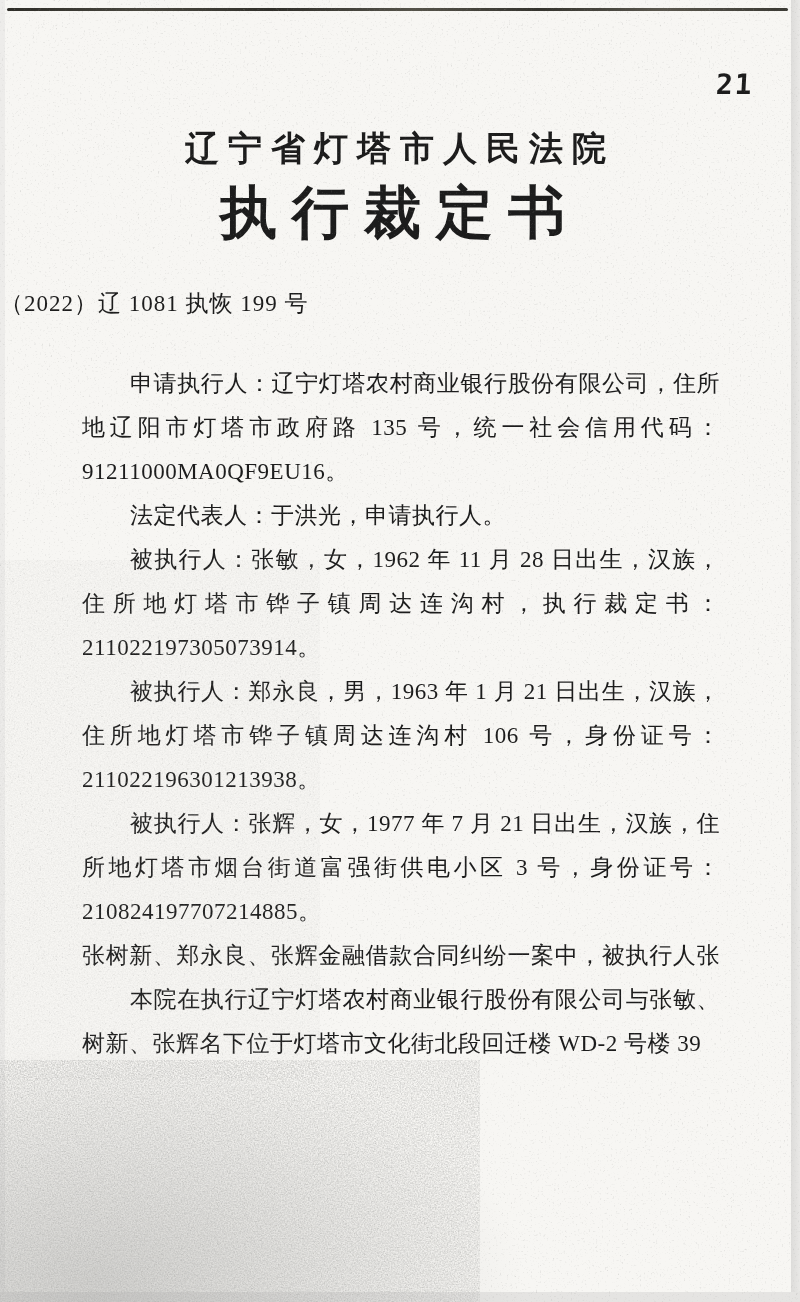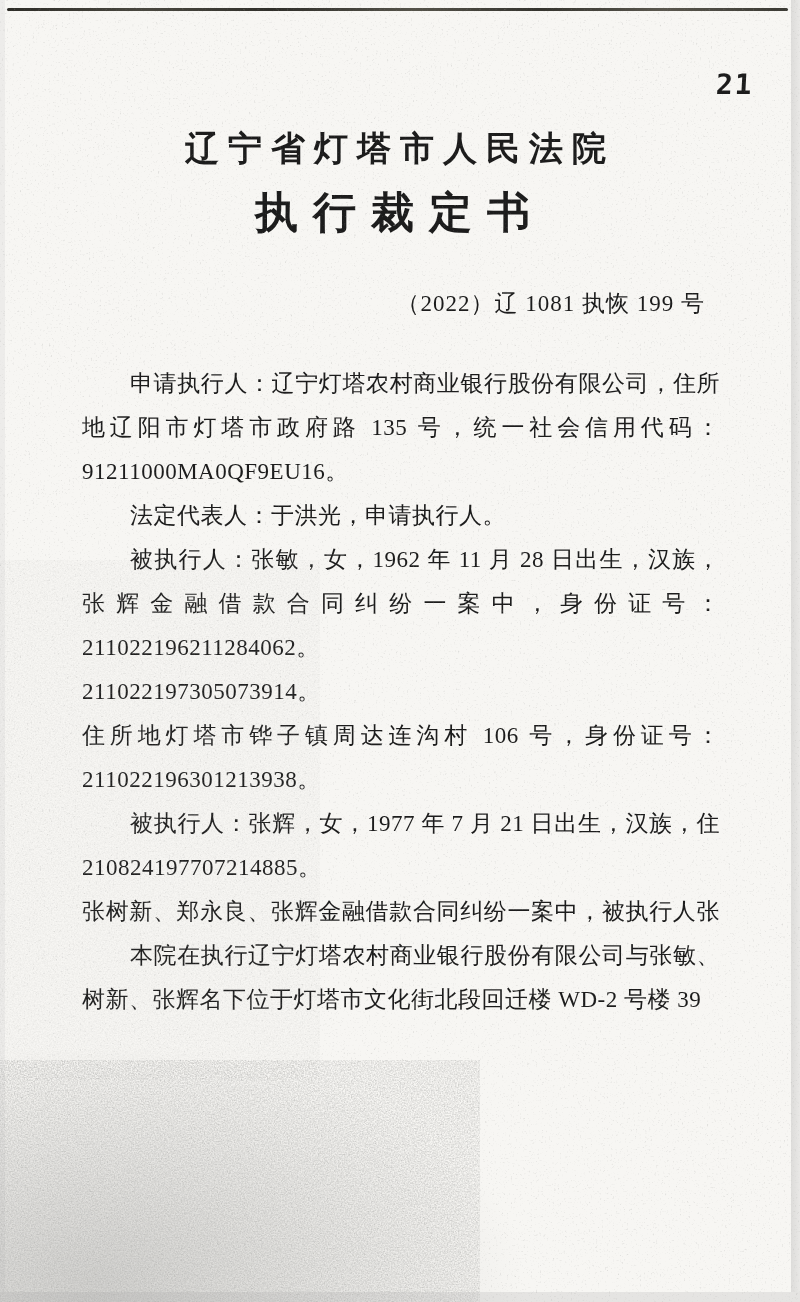--- a/index.html
+++ b/index.html
@@ -49,26 +49,26 @@
   }
   .court-title {
     position: absolute; top: 124px; left: 0; width: 100%;
     margin: 0; text-align: center;
     font-size: 34px; font-weight: 700; letter-spacing: 9px;
     line-height: 50px;
   }
   .doc-title {
     position: absolute; top: 186px; left: 0; width: 100%;
     margin: 0; text-align: center;
-    font-size: 43px; font-weight: 700; letter-spacing: 15px;
+    font-size: 57px; font-weight: 700; letter-spacing: 15px;
     line-height: 54px;
   }
   .case-number {
     position: absolute; top: 288px; left: 0; width: 100%;
-    text-align: right; padding-right: 95px; box-sizing: border-box;
+    text-align: left; box-sizing: border-box;
     font-size: 23px; letter-spacing: 1px;
   }
   .doc-body {
     position: absolute; left: 82px; top: 362px; width: 638px;
   }
   .line {
     font-size: 23px;
     line-height: 44px;
     height: 44px;
     white-space: nowrap;
@@ -105,26 +105,27 @@
   <h2 class="doc-title">执行裁定书</h2>
 
   <div class="case-number">（2022）辽 1081 执恢 199 号</div>
 
   <div class="doc-body">
     <div class="line indent j">申请执行人：辽宁灯塔农村商业银行股份有限公司，住所</div>
     <div class="line j">地辽阳市灯塔市政府路 135 号，统一社会信用代码：</div>
     <div class="line">91211000MA0QF9EU16。</div>
     <div class="line indent">法定代表人：于洪光，申请执行人。</div>
     <div class="line indent j">被执行人：张敏，女，1962 年 11 月 28 日出生，汉族，</div>
-    <div class="line j">张辉金融借款合同纠纷一案中，身份证号：</div>
-    <div class="line">211022196211284062。</div>
+    <div class="line j">住所地灯塔市铧子镇周达连沟村，执行裁定书：</div>
     <div class="line">211022197305073914。</div>
+    <div class="line indent j">被执行人：郑永良，男，1963 年 1 月 21 日出生，汉族，</div>
     <div class="line j">住所地灯塔市铧子镇周达连沟村 106 号，身份证号：</div>
     <div class="line">211022196301213938。</div>
     <div class="line indent j">被执行人：张辉，女，1977 年 7 月 21 日出生，汉族，住</div>
+    <div class="line j">所地灯塔市烟台街道富强街供电小区 3 号，身份证号：</div>
     <div class="line">210824197707214885。</div>
     <div class="line j">张树新、郑永良、张辉金融借款合同纠纷一案中，被执行人张</div>
     <div class="line indent j">本院在执行辽宁灯塔农村商业银行股份有限公司与张敏、</div>
     <div class="line">树新、张辉名下位于灯塔市文化街北段回迁楼 WD-2 号楼 39</div>
   </div>
 
   <svg class="noise-overlay" width="800" height="1302" viewBox="0 0 800 1302" xmlns="http://www.w3.org/2000/svg">
     <defs>
       <filter id="speckle-light" x="0" y="0" width="100%" height="100%">
         <feTurbulence type="fractalNoise" baseFrequency="0.55" numOctaves="2" seed="11" result="t"></feTurbulence>

